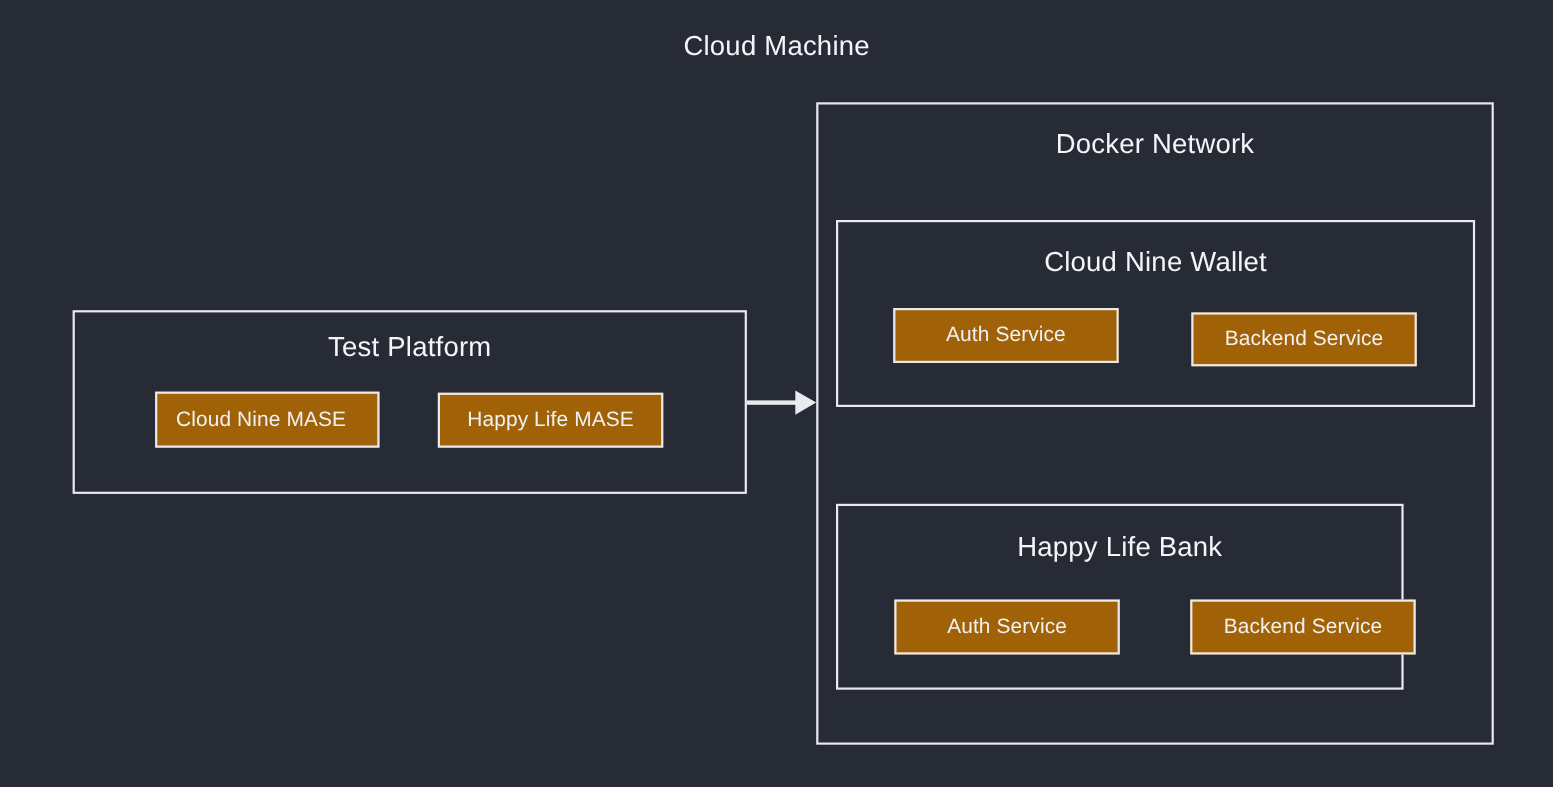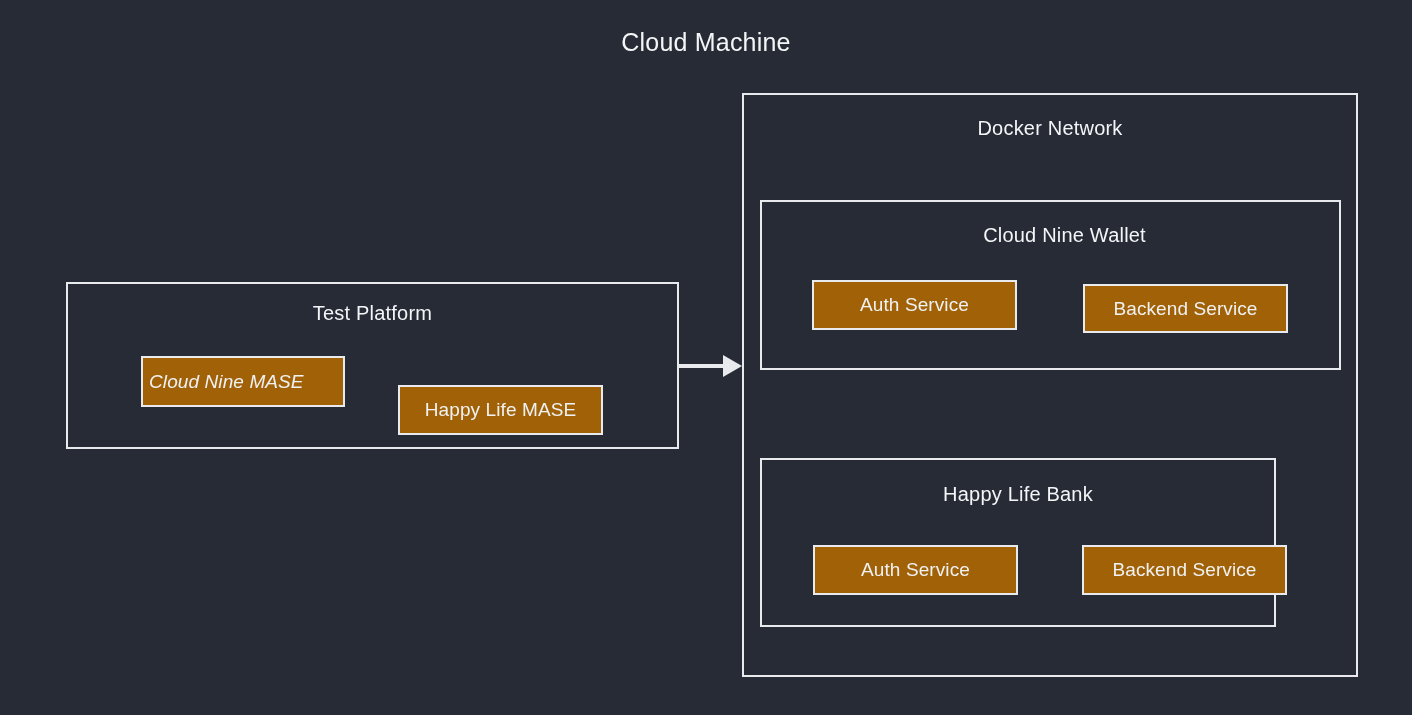--- a/index.html
+++ b/index.html
@@ -40,21 +40,21 @@
     position: absolute;
     box-sizing: border-box;
     border: 2px solid #e8eaee;
     background: transparent;
   }
   .group-title {
     position: absolute;
     left: 0;
     width: 100%;
     text-align: center;
-    font-size: 20px;
+    font-size: 25px;
     font-weight: 400;
     color: #f4f5f7;
     white-space: nowrap;
     letter-spacing: 0.2px;
   }
 
   
   .node {
     position: absolute;
     box-sizing: border-box;
@@ -64,22 +64,21 @@
     align-items: center;
     justify-content: center;
     font-size: 19px;
     font-weight: 400;
     color: #f0f1f3;
     white-space: nowrap;
     letter-spacing: 0.1px;
   }
   .node.flush-left {
     justify-content: flex-start;
-    padding-left: 6px;
-    font-style: italic;
+    padding-left: 17px;
   }
 
   
   .connector {
     position: absolute;
     pointer-events: none;
   }
   .connector-line {
     position: absolute;
     background: #e8eaee;
@@ -99,33 +98,33 @@
 <div id="canvas">
 
   <div class="diagram-title">Cloud Machine</div>
 
   <div class="group" style="left:66px; top:282px; width:613px; height:167px;">
     <div class="group-title" style="top:18px;">Test Platform</div>
   </div>
 
   <div class="node flush-left" style="left:141px; top:356px; width:204px; height:51px;">Cloud Nine MASE</div>
 
-  <div class="node" style="left:398px; top:357px; width:205px; height:50px;margin-top:28px;">Happy Life MASE</div>
+  <div class="node" style="left:398px; top:357px; width:205px; height:50px;">Happy Life MASE</div>
 
   <div class="connector" style="left:679px; top:355px; width:63px; height:22px;">
     <div class="connector-line" style="left:0px; top:9px; width:45px; height:4px;"></div>
     <div class="connector-head" style="left:44px; top:0px;"></div>
   </div>
 
   <div class="group" style="left:742px; top:93px; width:616px; height:584px;">
     <div class="group-title" style="top:22px;">Docker Network</div>
   </div>
 
   <div class="group" style="left:760px; top:200px; width:581px; height:170px;">
-    <div class="group-title" style="top:22px;padding-left:14px;">Cloud Nine Wallet</div>
+    <div class="group-title" style="top:22px;">Cloud Nine Wallet</div>
   </div>
 
   <div class="node" style="left:812px; top:280px; width:205px; height:50px;">Auth Service</div>
 
   <div class="node" style="left:1083px; top:284px; width:205px; height:49px;">Backend Service</div>
 
   <div class="group" style="left:760px; top:458px; width:516px; height:169px;">
     <div class="group-title" style="top:23px;">Happy Life Bank</div>
   </div>
 

